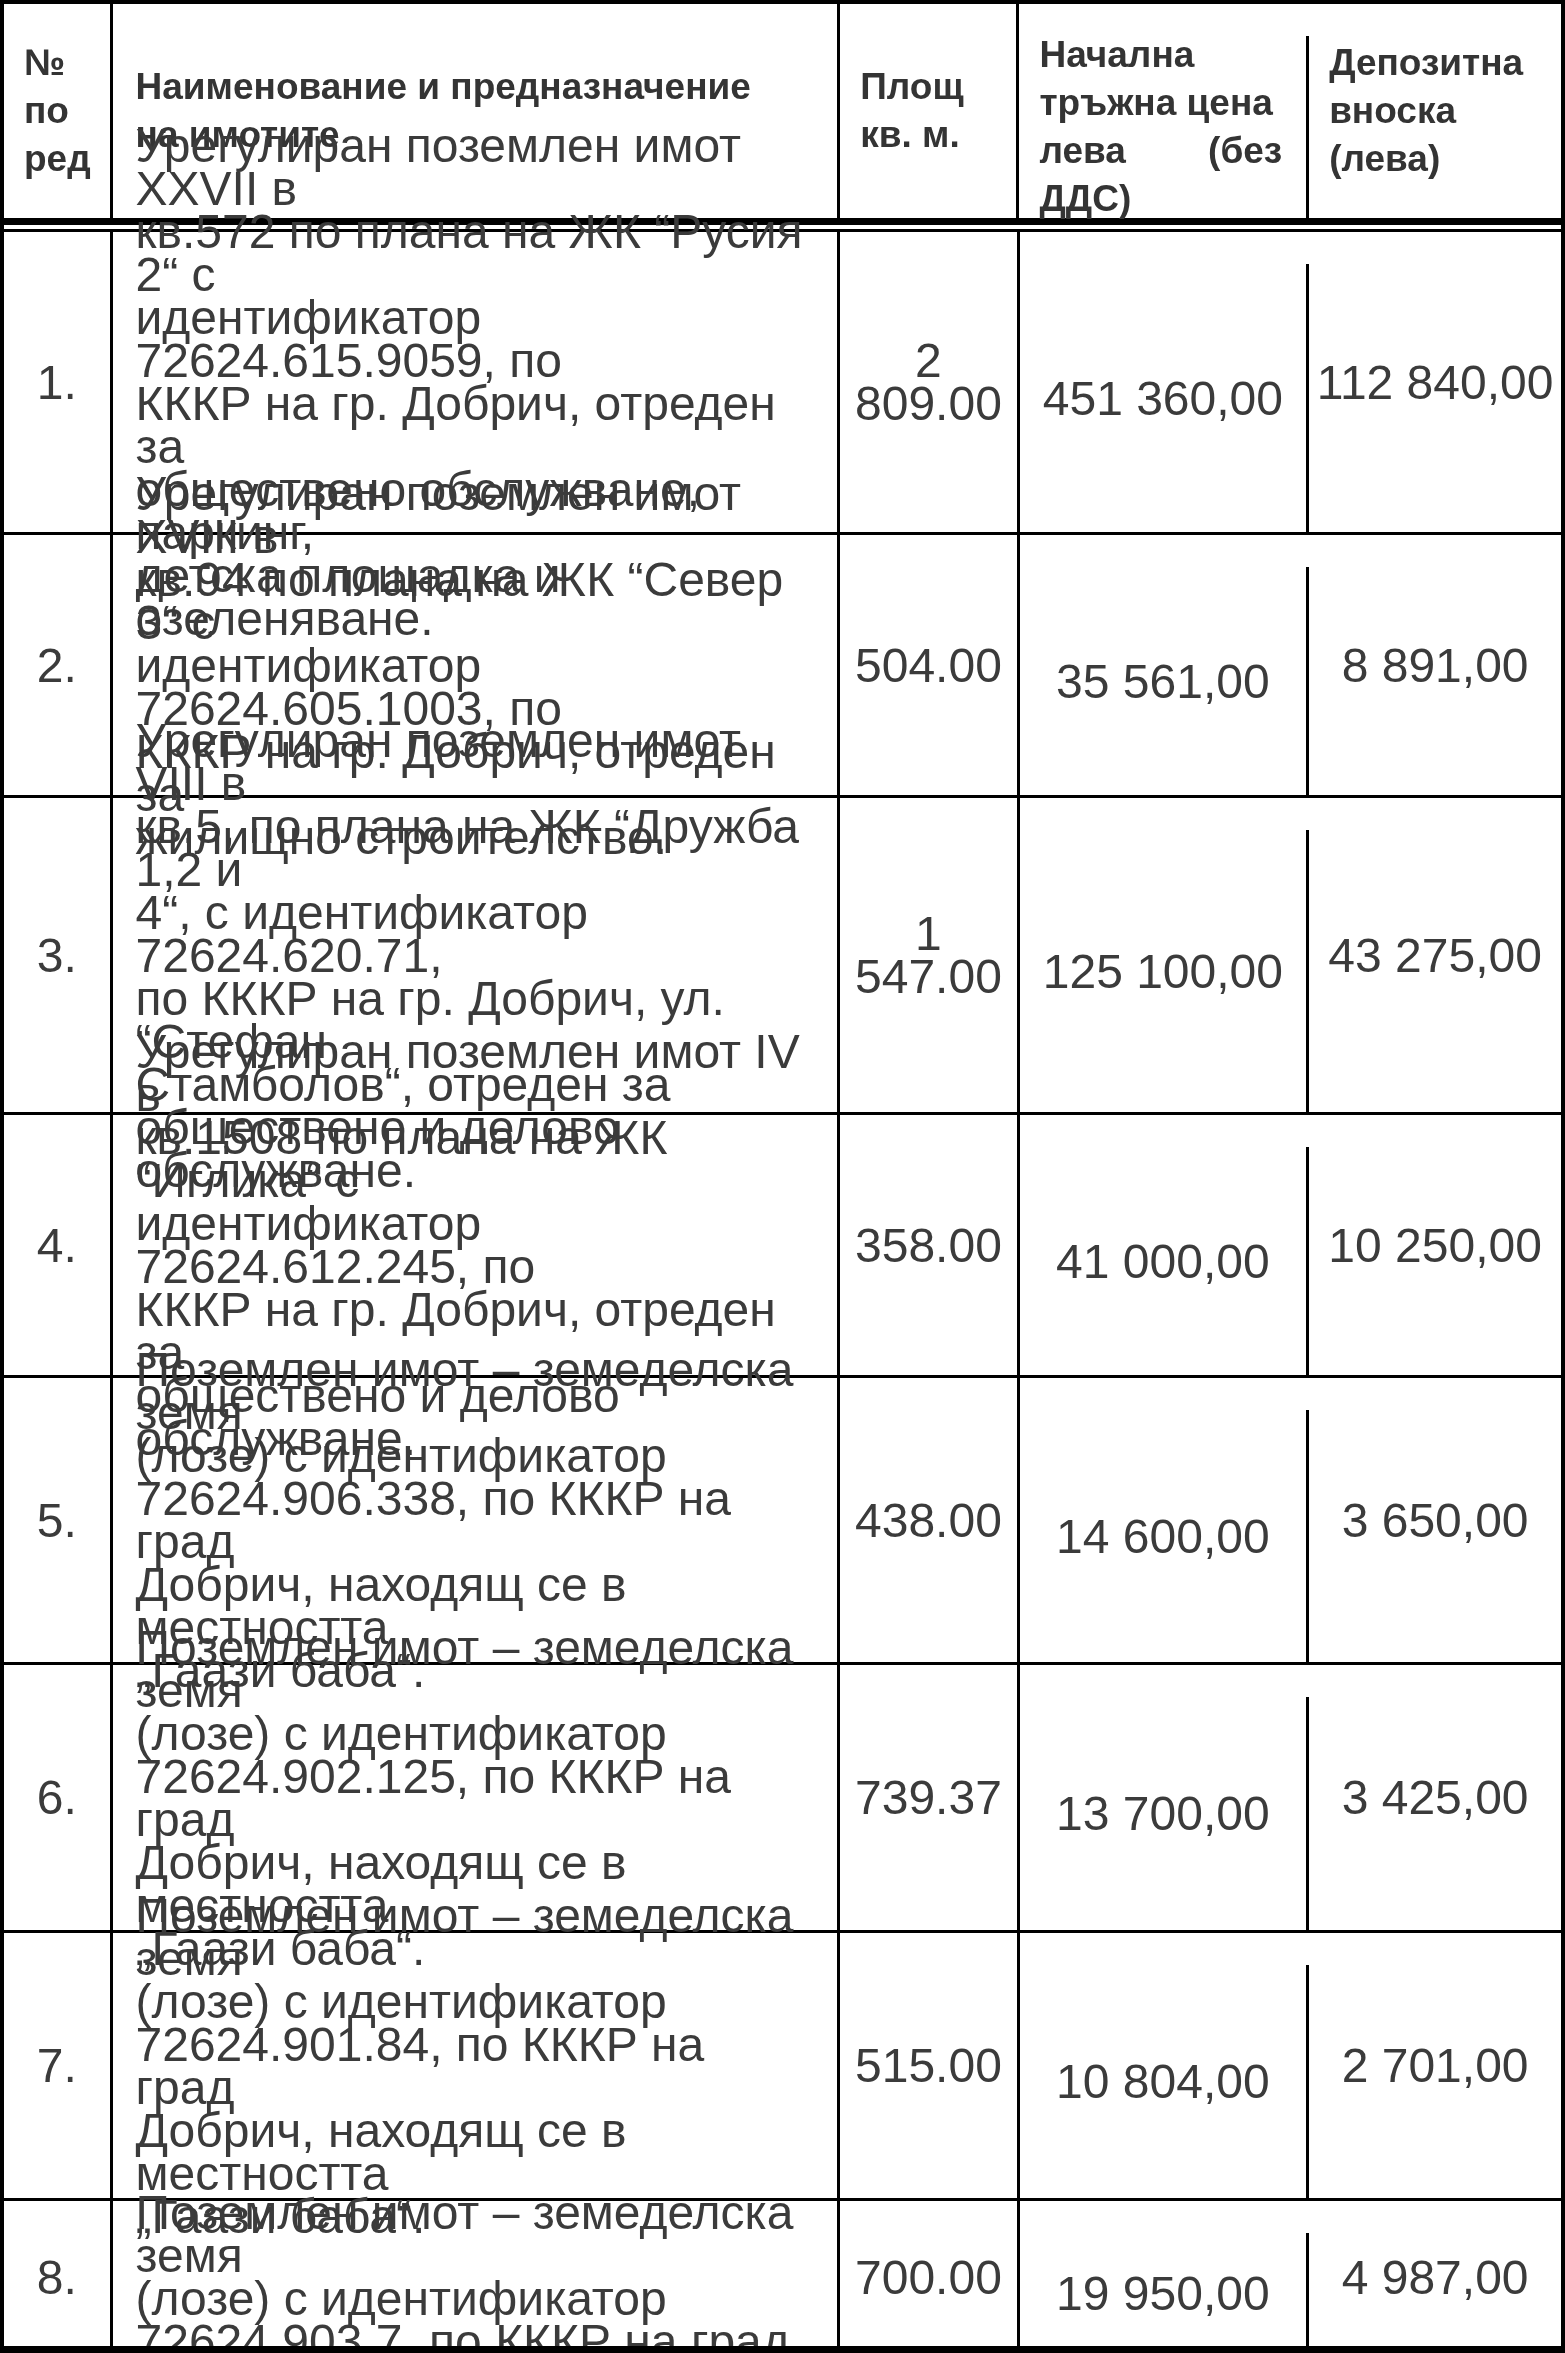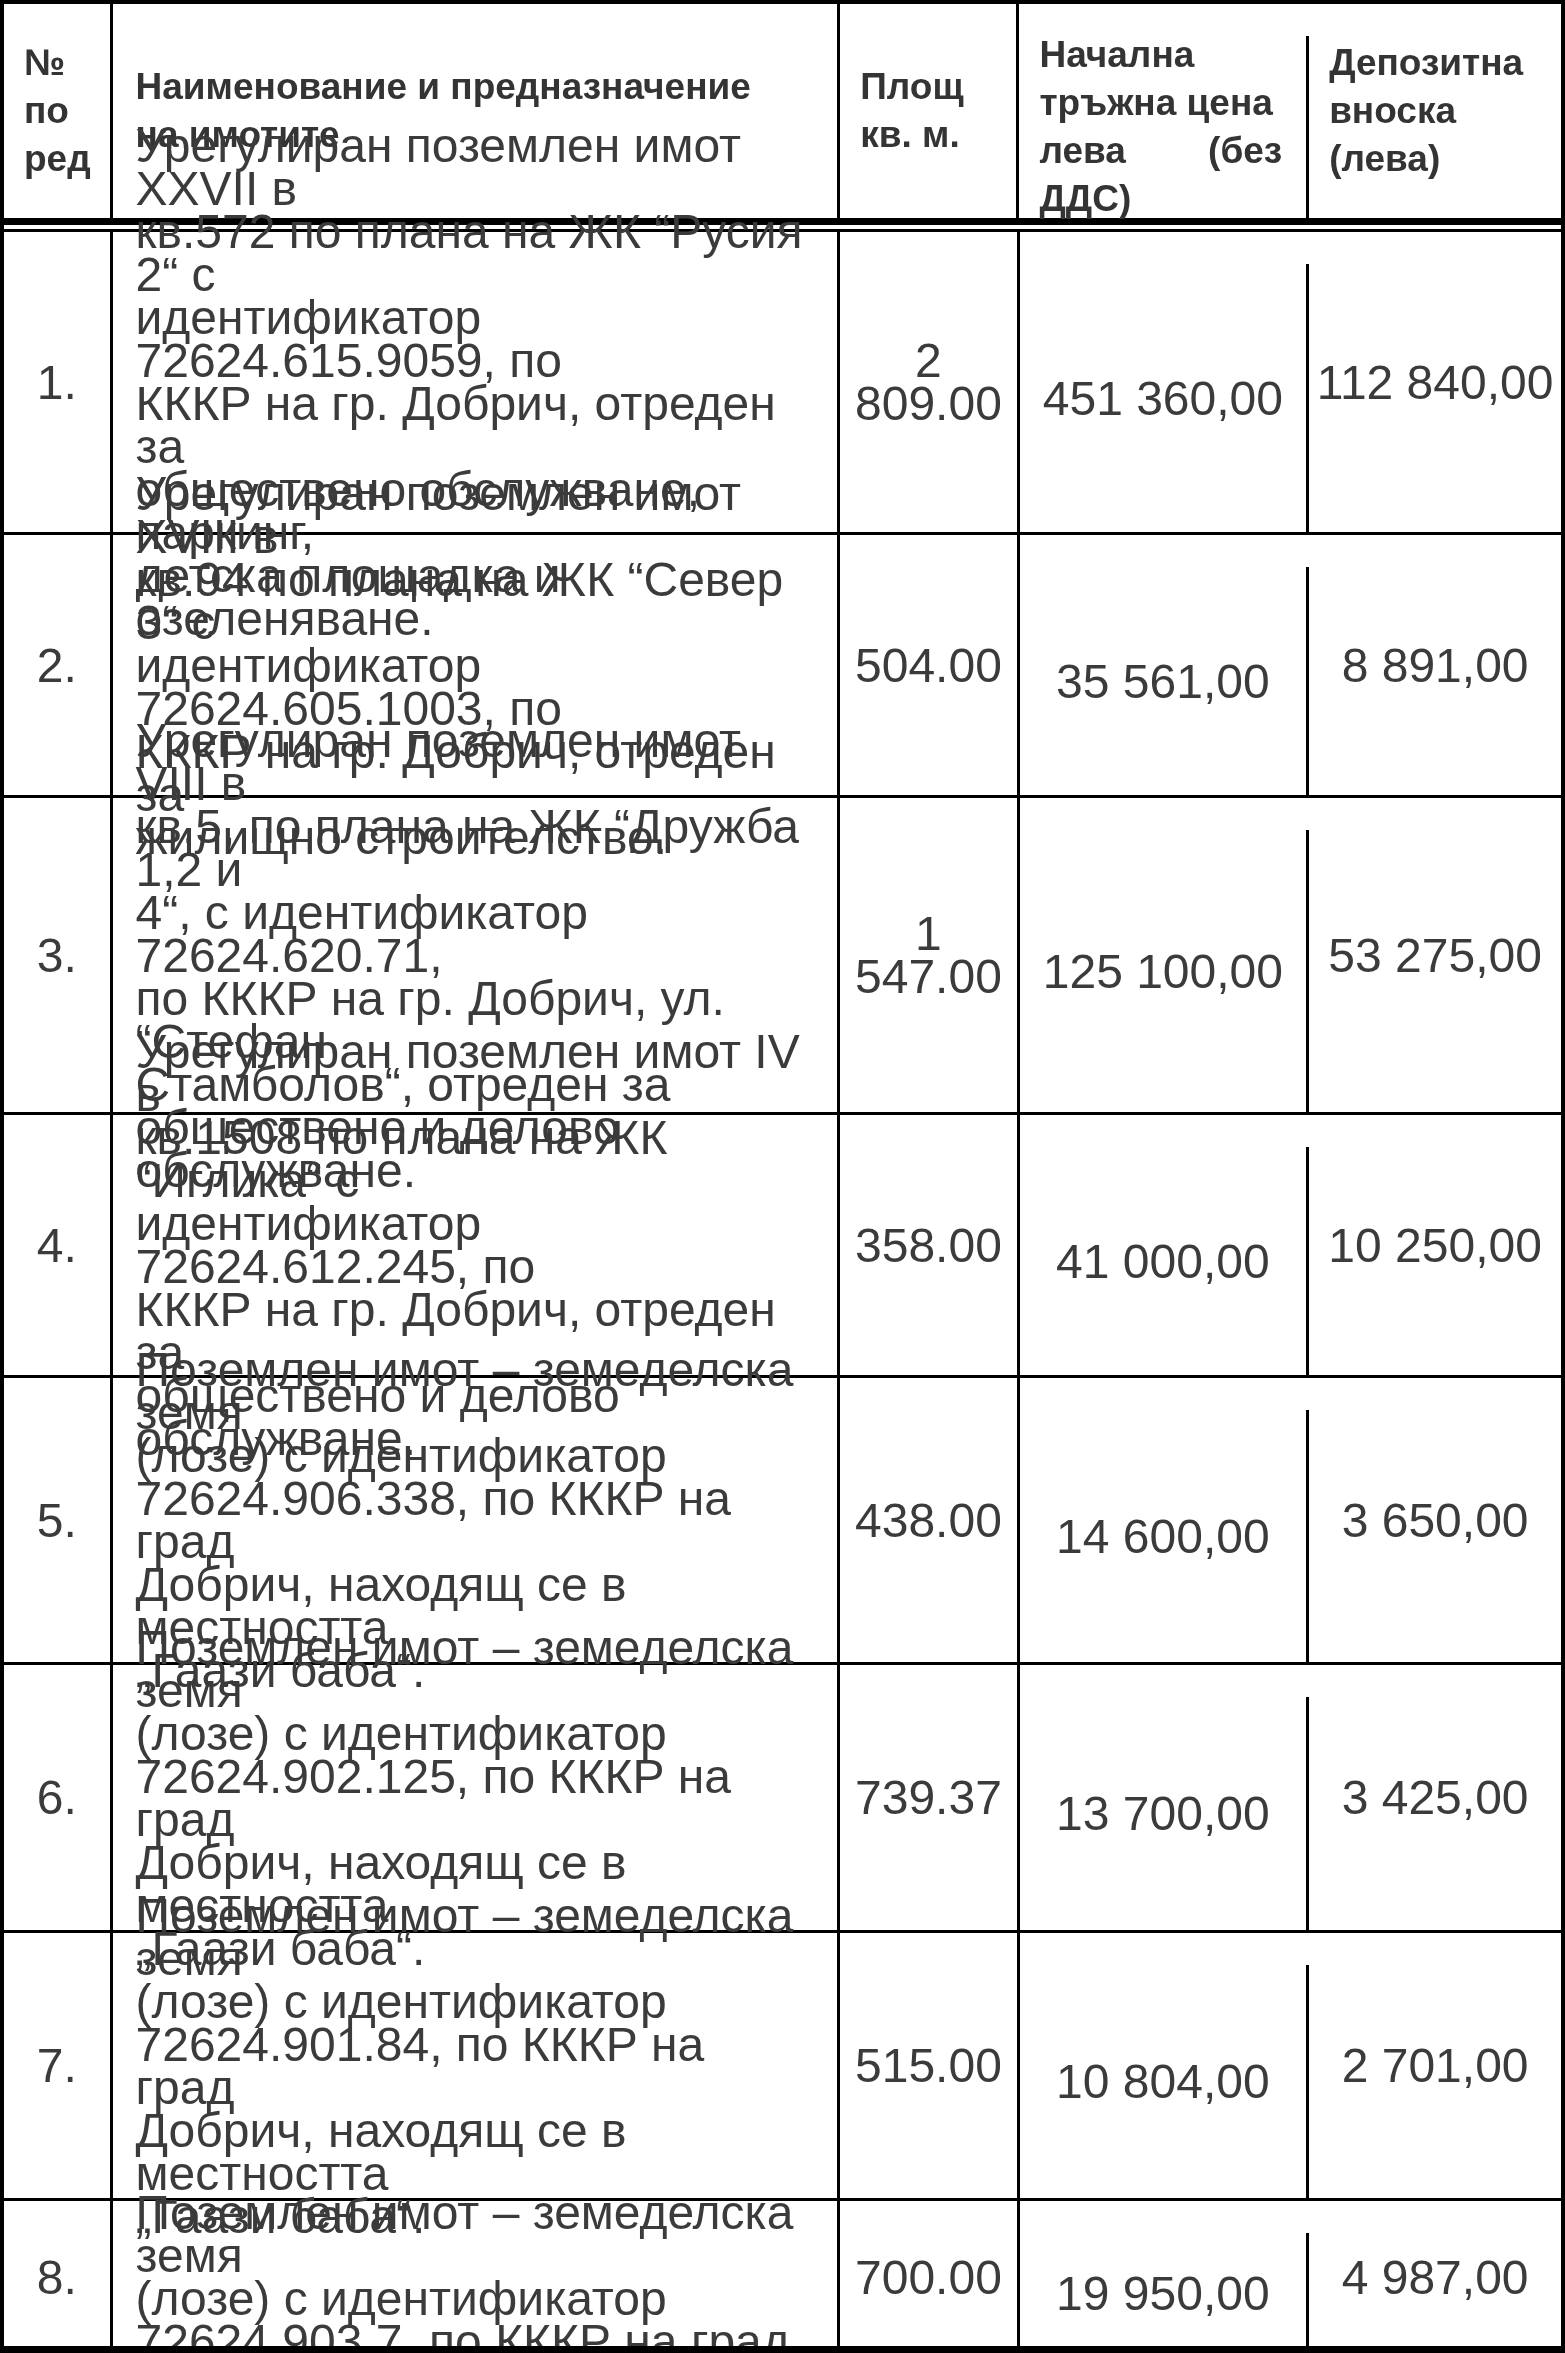--- a/index.html
+++ b/index.html
@@ -110,21 +110,21 @@
       <div class="cell c1">3.</div>
       <div class="cell c2">Урегулиран поземлен имот VIII в
 кв.5, по плана на ЖК “Дружба 1,2 и
 4“, с идентификатор 72624.620.71,
 по КККР на гр. Добрич, ул. “Стефан
 Стамболов“, отреден за
 обществено и делово обслужване.</div>
       <div class="cell c3">1
 547.00</div>
       <div class="cell c4">125 100,00</div>
-      <div class="cell c5">53 275,00</div>
+      <div class="cell c5">43 275,00</div>
     </div>
 
     <div class="row r4">
       <div class="cell c1">4.</div>
       <div class="cell c2">Урегулиран поземлен имот IV в
 кв.1508 по плана на ЖК “Иглика“ с
 идентификатор 72624.612.245, по
 КККР на гр. Добрич, отреден за
 обществено и делово обслужване.</div>
       <div class="cell c3">358.00</div>

